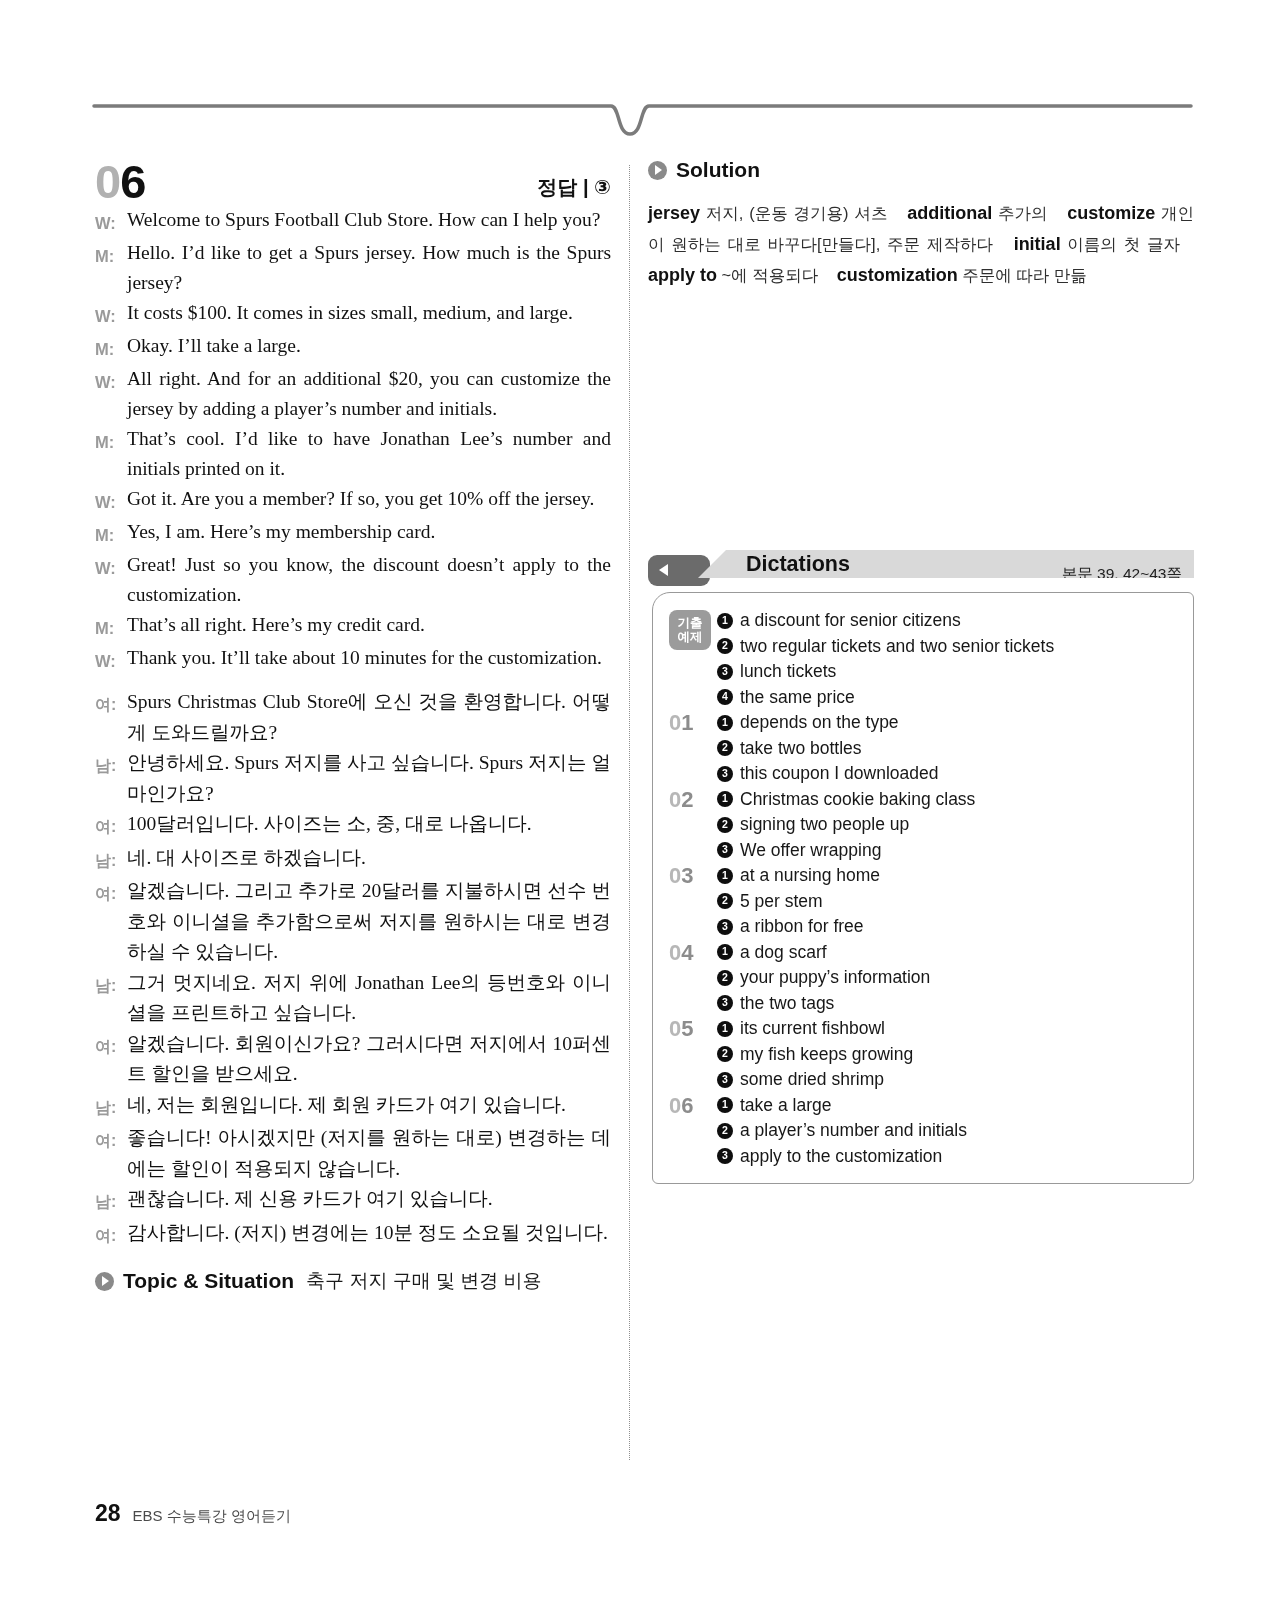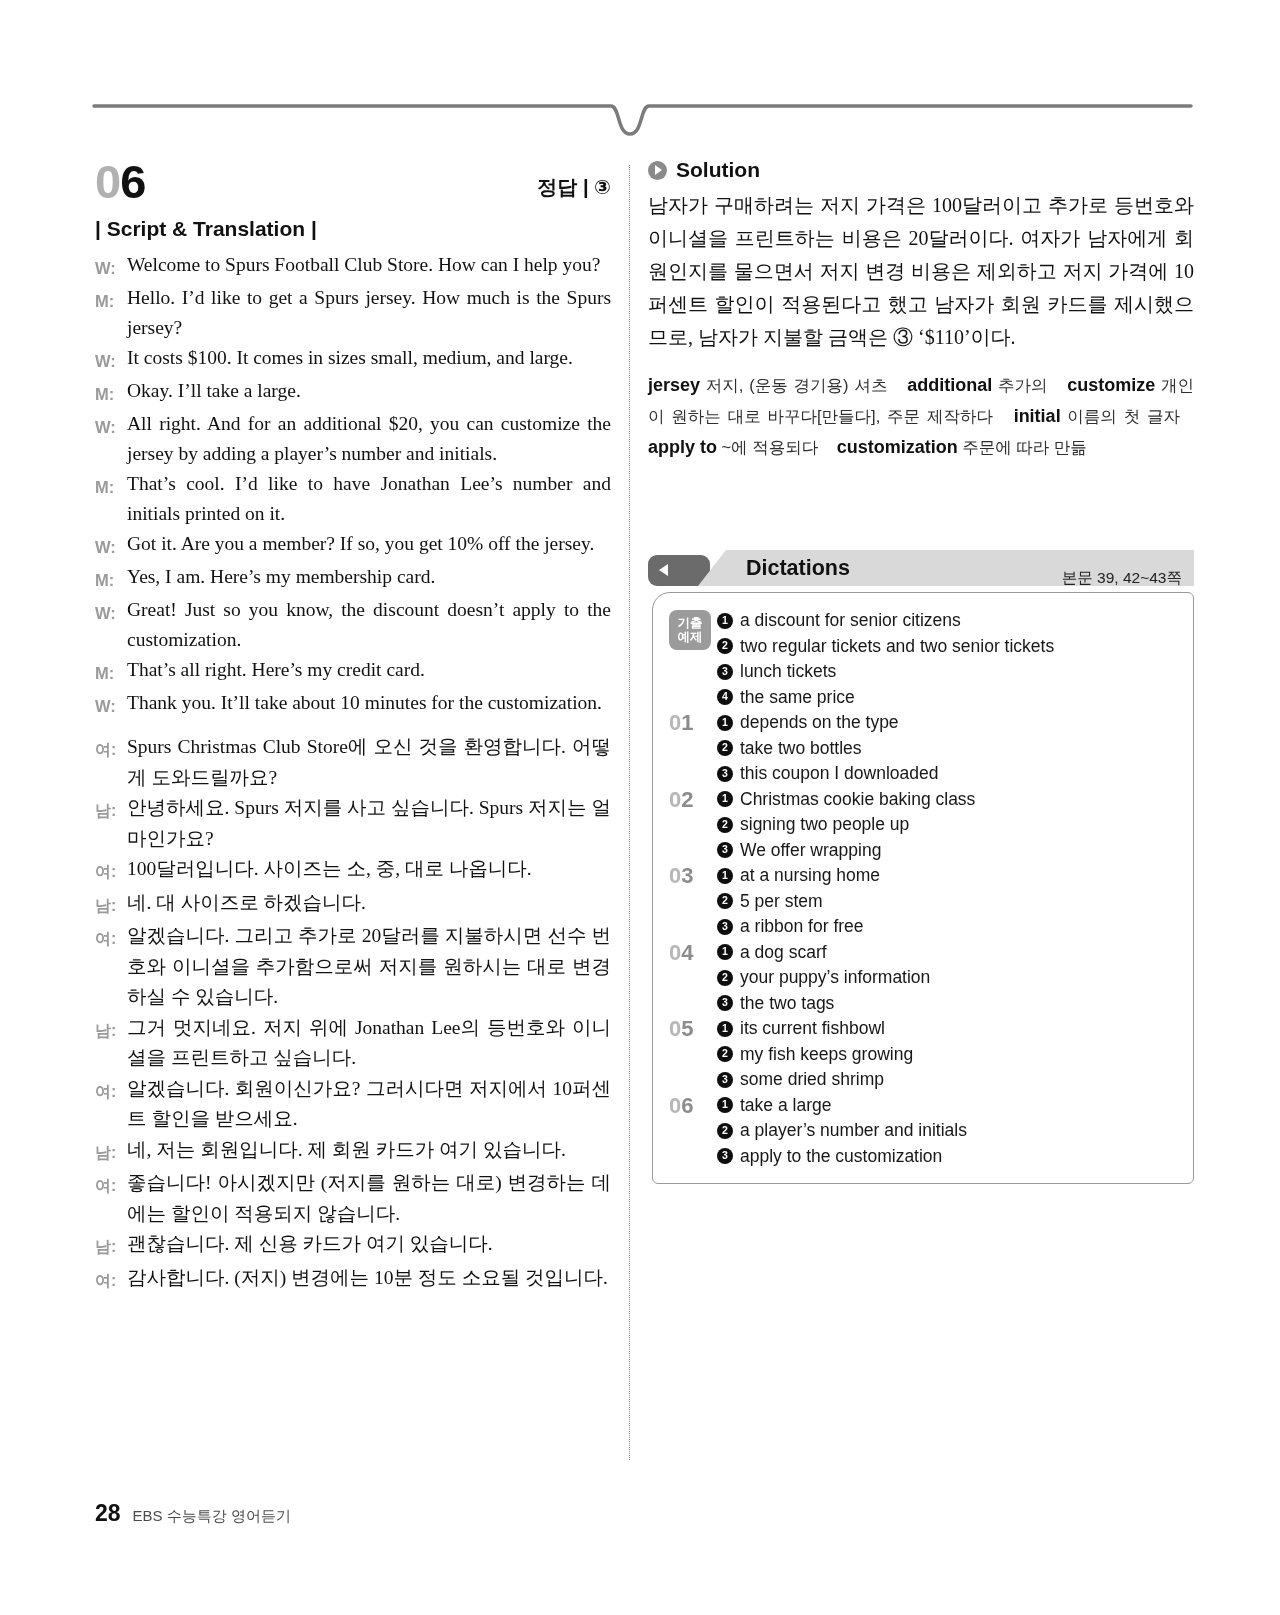--- a/index.html
+++ b/index.html
@@ -46,21 +46,21 @@
   .word-entry{white-space:normal;}
   .term{font-weight:800;font-size:18px;color:#111;}
   .def{font-size:16.5px;color:#2e2e2e;margin-right:14px;}
   
   .dict-panel{position:absolute;left:648px;top:550px;width:546px;}
   .dict-bar{position:relative;height:36px;}
   .dict-tab{position:absolute;left:0;top:5px;width:62px;height:31px;background:#6b6b6b;
     border-radius:9px;z-index:1;}
   .tri-left{position:absolute;left:11px;top:8.5px;width:0;height:0;
     border-right:9px solid #fff;border-top:6.5px solid transparent;border-bottom:6.5px solid transparent;}
-  .dict-bar-bg{position:absolute;left:50px;top:0;right:0;height:36px;background:#d9d9d9;
+  .dict-bar-bg{position:absolute;left:50px;top:0;right:0;height:28px;background:#d9d9d9;
     clip-path:polygon(28px 0,100% 0,100% 100%,0 100%);z-index:2;
     display:flex;align-items:center;justify-content:space-between;padding:0 12px 0 48px;box-sizing:border-box;}
   .dict-title{font-size:21.5px;font-weight:800;color:#111;}
   .dict-ref{font-size:15.5px;color:#222;margin-top:20px;}
   .dict-box{margin-top:6px;margin-left:4px;border:1.6px solid #999;
     border-radius:18px 6px 6px 6px;background:#fff;padding:15px 10px 14px 12px;box-sizing:border-box;}
   .dict-group{display:flex;}
   .g-label{flex:none;width:52px;padding-left:4px;box-sizing:border-box;
     font-size:22px;font-weight:800;line-height:25.5px;}
   .g-label .c0{color:#b7b7b7;}
@@ -83,21 +83,20 @@
 
 <svg class="top-rule" width="1280" height="42" viewBox="0 0 1280 42">
   <path d="M94 5 H611 C620 5 617 33 630 33 C643 33 640 5 649 5 H1191" fill="none" stroke="#7b7b7b" stroke-width="3.5" stroke-linecap="round"></path>
 </svg>
 
 <div class="col-left">
   <div class="q-head">
     <div class="q-num" id="q-num"><span class="d0">0</span><span class="d1">6</span></div>
     <div class="answer">정답 | ③</div>
   </div>
-  <div class="script-header">| Script &amp; Translation |</div>
   <div class="dialogue en" id="dialogue-en">
       <div class="line">
         <span class="spk">W:</span>
         <div class="txt">Welcome to Spurs Football Club Store. How can I help you?</div>
       </div>
       <div class="line">
         <span class="spk">M:</span>
         <div class="txt">Hello. I’d like to get a Spurs jersey. How much is the Spurs jersey?</div>
       </div>
       <div class="line">
@@ -176,30 +175,34 @@
       </div>
       <div class="line">
         <span class="spk">남:</span>
         <div class="txt">괜찮습니다. 제 신용 카드가 여기 있습니다.</div>
       </div>
       <div class="line">
         <span class="spk">여:</span>
         <div class="txt">감사합니다. (저지) 변경에는 10분 정도 소요될 것입니다.</div>
       </div>
     </div>
+  <div class="topic-row">
+    <span class="play"></span>
+    <span class="topic-label">Topic &amp; Situation</span>
+    <span class="topic-text">축구 저지 구매 및 변경 비용</span>
+  </div>
 </div>
 
 <div class="divider"></div>
 
 <div class="col-right">
   <div class="sec-head">
     <span class="play"></span>
     <span class="hd">Solution</span>
   </div>
-  <div class="sol-text">남자가 구매하려는 저지 가격은 100달러이고 추가로 등번호와 이니셜을 프린트하는 비용은 20달러이다. 여자가 남자에게 회원인지를 물으면서 저지 변경 비용은 제외하고 저지 가격에 10퍼센트 할인이 적용된다고 했고 남자가 회원 카드를 제시했으므로, 남자가 지불할 금액은 ③ ‘$110’이다.</div>
   <div class="words-list" id="words-list"><span class="word-entry"><span class="term">jersey</span> <span class="def">저지, (운동 경기용) 셔츠</span></span> <span class="word-entry"><span class="term">additional</span> <span class="def">추가의</span></span> <span class="word-entry"><span class="term">customize</span> <span class="def">개인이 원하는 대로 바꾸다[만들다], 주문 제작하다</span></span> <span class="word-entry"><span class="term">initial</span> <span class="def">이름의 첫 글자</span></span> <span class="word-entry"><span class="term">apply to</span> <span class="def">~에 적용되다</span></span> <span class="word-entry"><span class="term">customization</span> <span class="def">주문에 따라 만듦</span></span> </div>
 </div>
 
 <div class="dict-panel">
   <div class="dict-bar">
     <div class="dict-tab">
       <span class="tri-left"></span>
     </div>
     <div class="dict-bar-bg">
       <span class="dict-title">Dictations</span>

